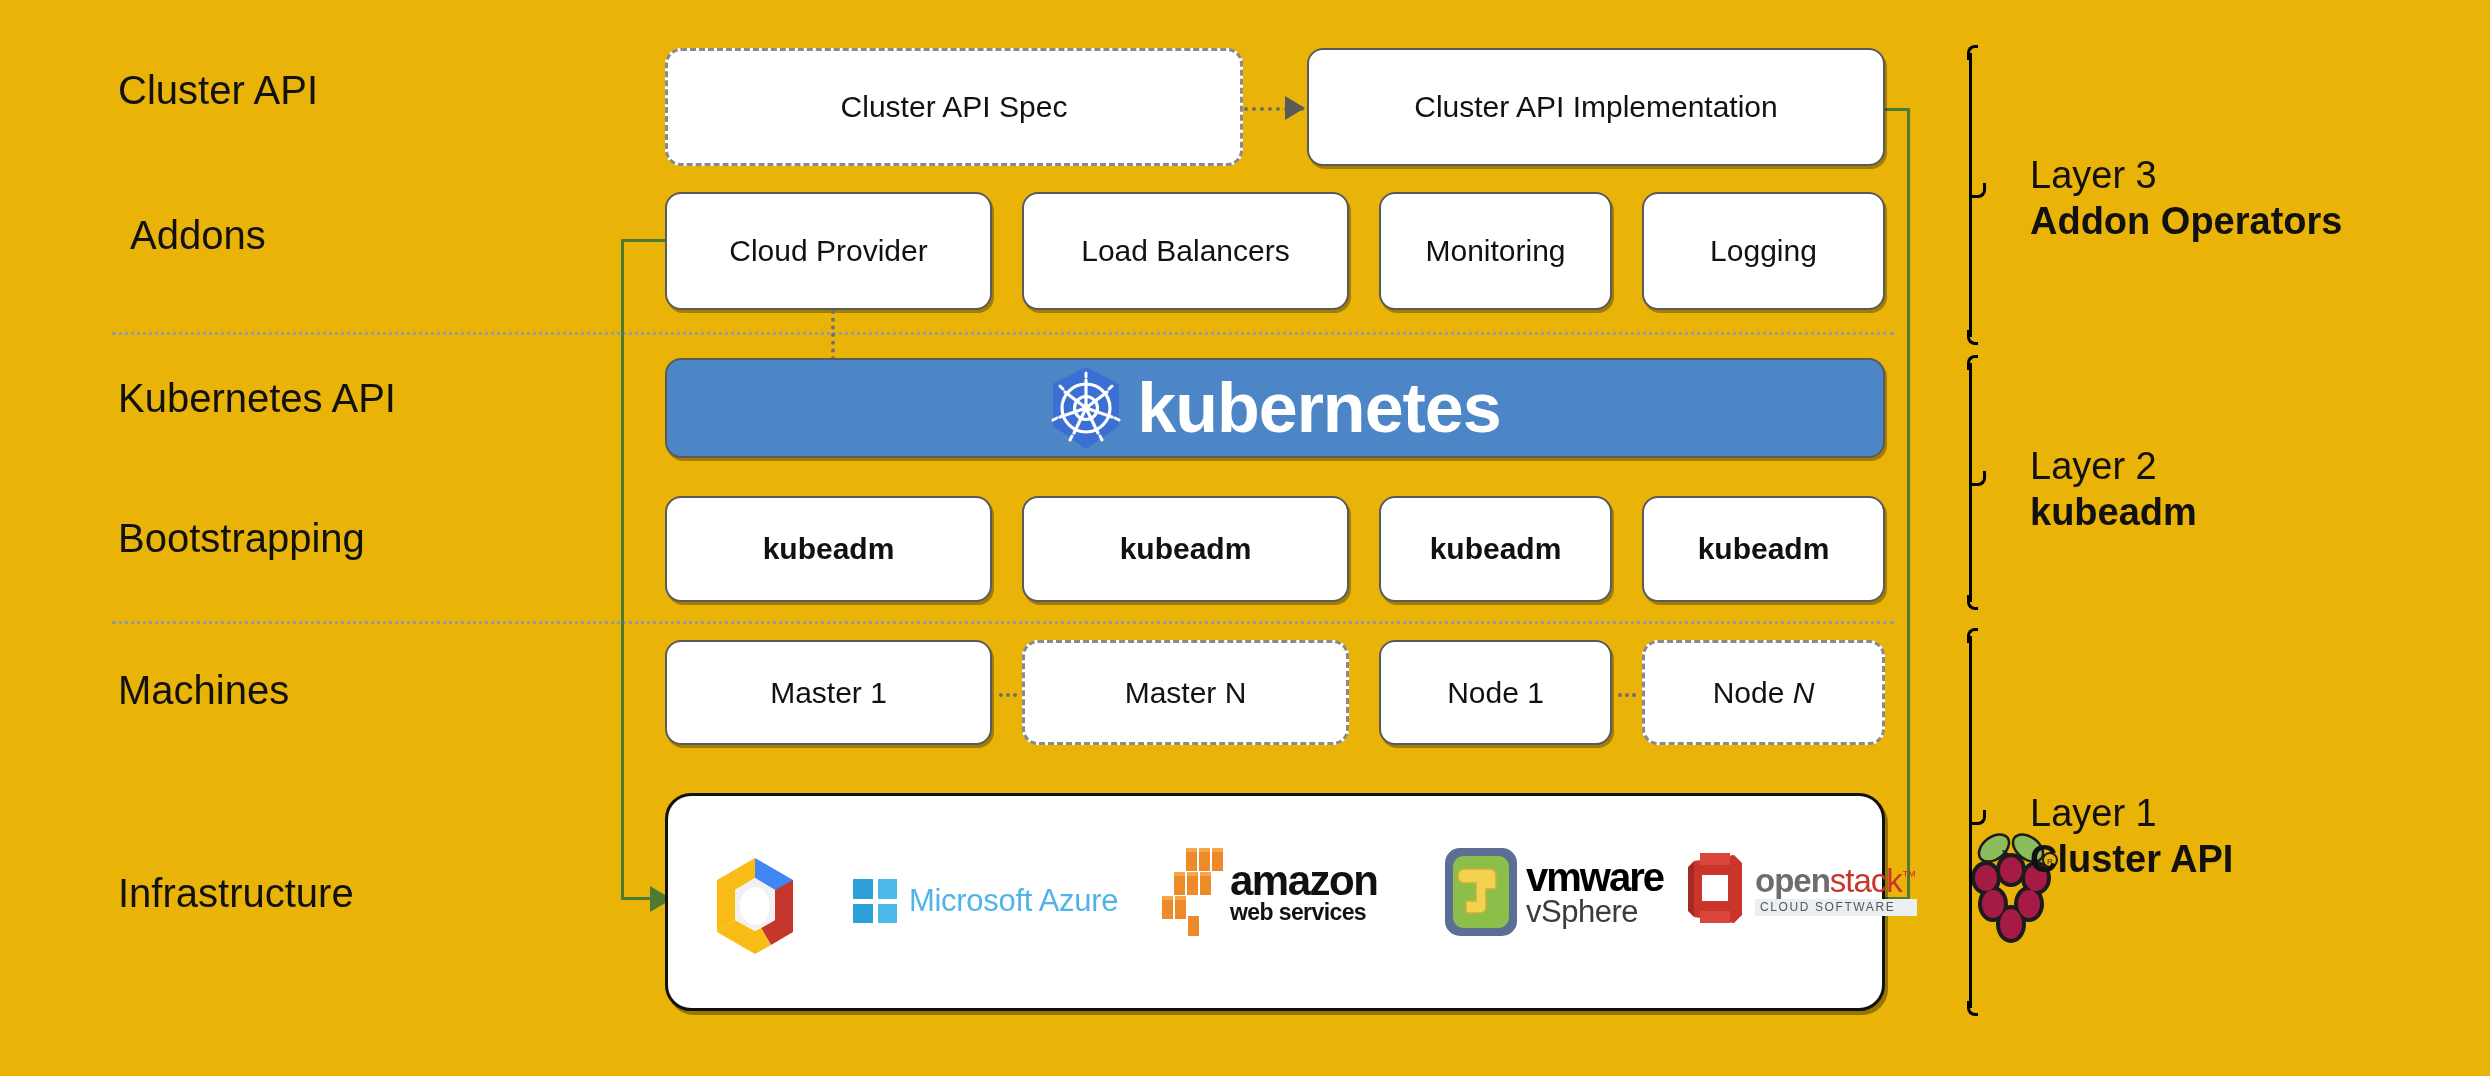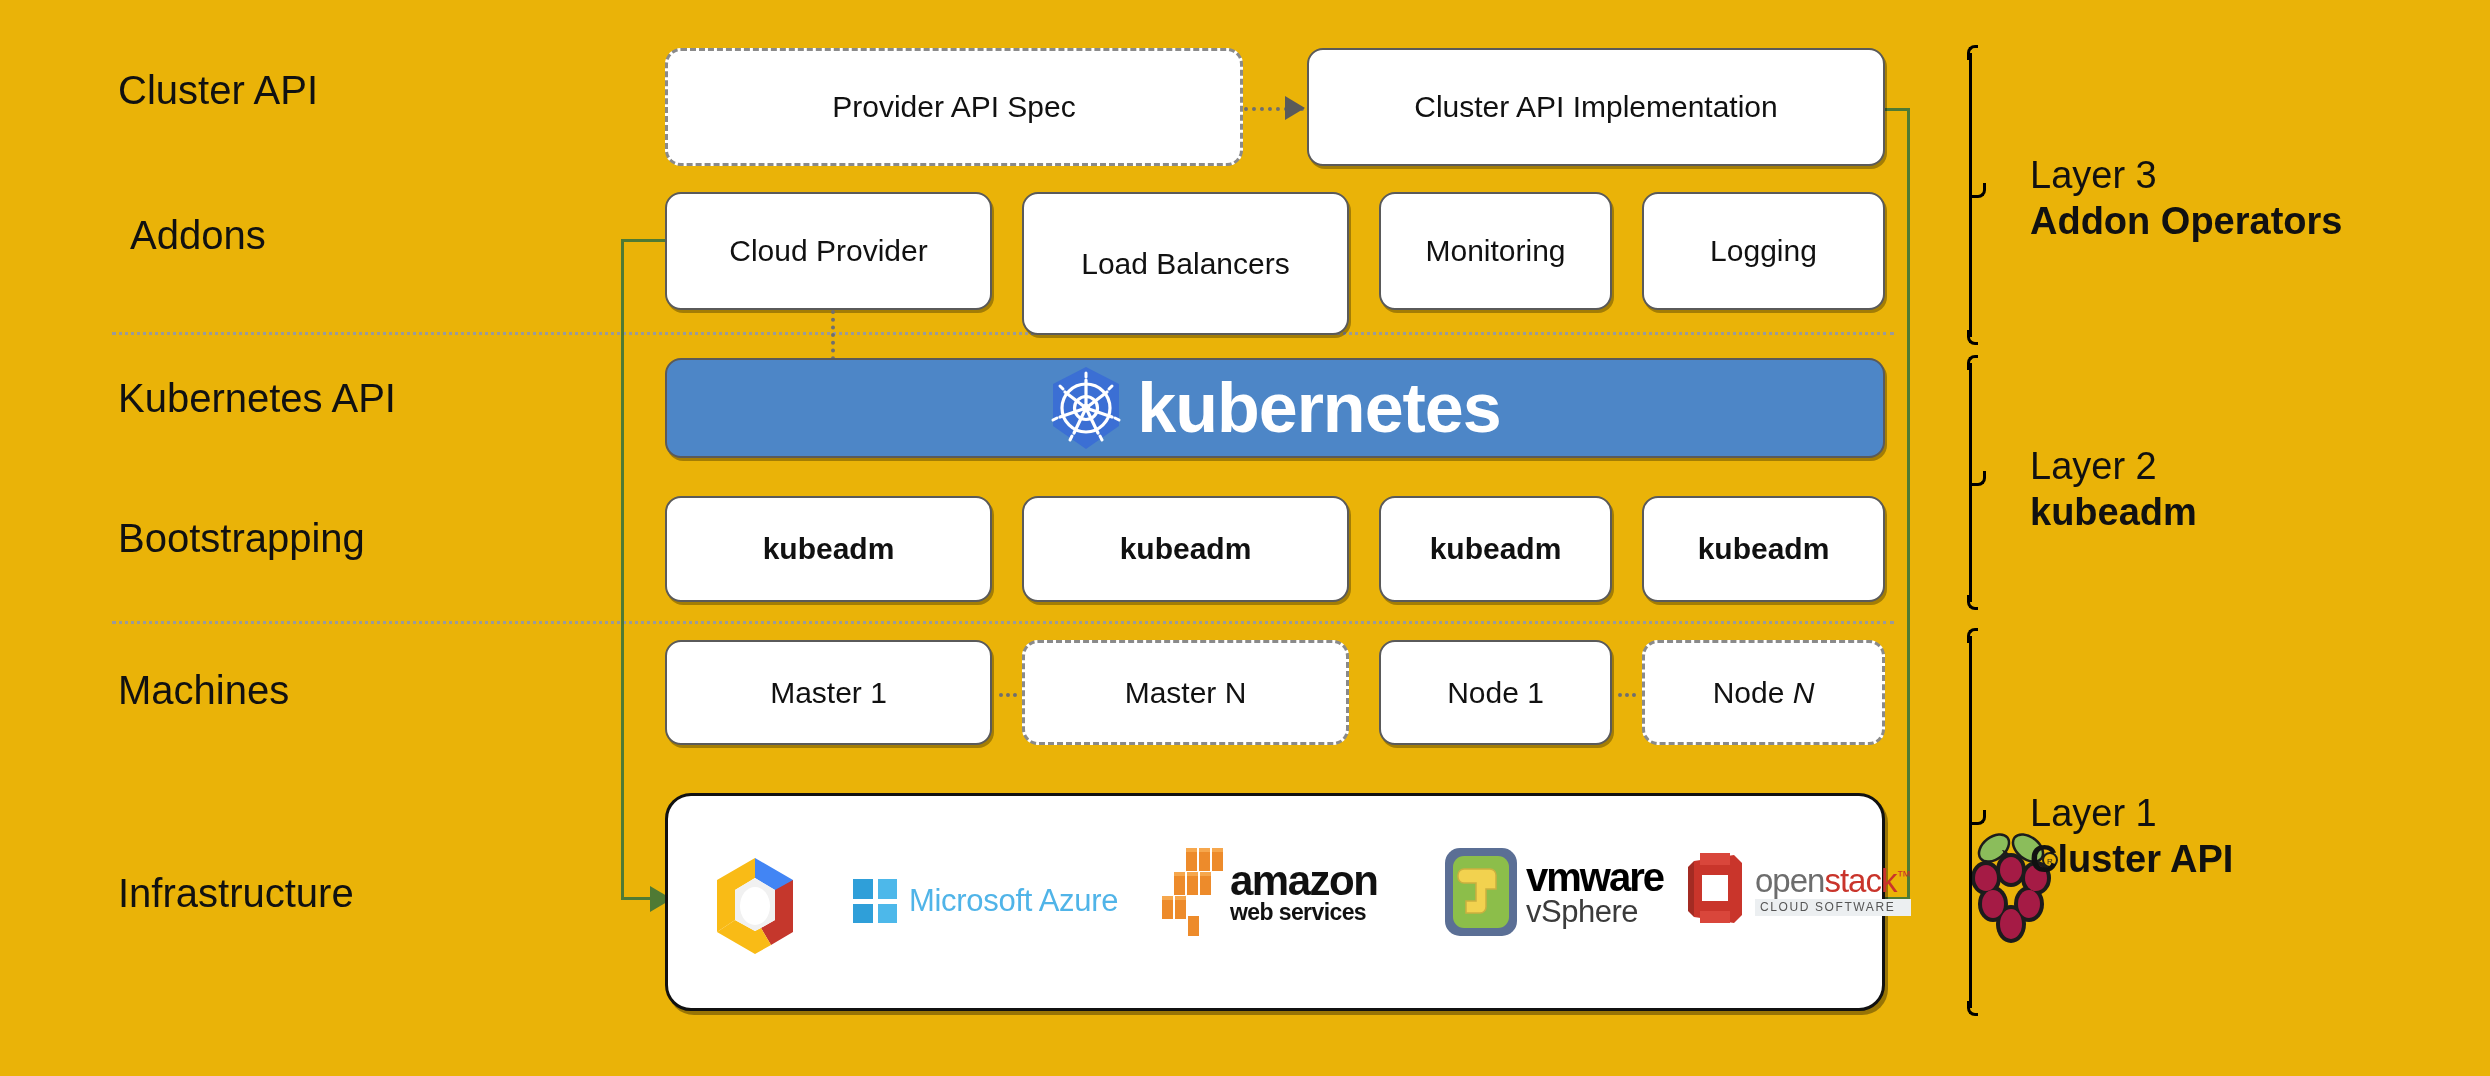--- a/index.html
+++ b/index.html
@@ -136,21 +136,21 @@
   .azure-tiles i:nth-child(3){ background:#2f9fd9; }
   .azure-tiles i:nth-child(4){ background:#4db8ea; }
   .azure-word{ color:#50b4e8; font-size:31px; margin-left:12px; letter-spacing:-.3px; }
 
   .aws-word{ color:#111; font-size:42px; font-weight:bold; line-height:.92; letter-spacing:-1.5px; }
   .aws-sub{ color:#111; font-size:23px; font-weight:bold; letter-spacing:-.6px; }
 
   .vm-word{ color:#000; font-size:40px; font-weight:bold; line-height:.95; letter-spacing:-2px;}
   .vm-sub{ color:#3b3b3b; font-size:31px; line-height:1; letter-spacing:-.5px;}
 
-  .os-open{ color:#6d6d6d; font-size:33px; font-weight:normal; letter-spacing:-1px; }
+  .os-open{ color:#6d6d6d; font-size:33px; font-weight:bold; letter-spacing:-1px; }
   .os-stack{ color:#c9342b; font-size:33px; font-weight:normal; letter-spacing:-1px; }
   .os-sub{ color:#555; font-size:12px; letter-spacing:1.6px; background:#eceff1;
            padding:2px 5px; display:inline-block; }
 </style>
 </head>
 <body>
 
 <div id="canvas">
 
   <div class="row-label" style="left:118px; top:70px;">Cluster API</div>
@@ -167,34 +167,34 @@
   <div class="gline v" style="left:621px;  top:239px; height:660px;"></div>
   <div class="gline h" style="left:621px;  top:897px; width:35px;"></div>
   <div class="garrow right" style="left:650px; top:886px;"></div>
 
   <div class="gline h" style="left:1860px; top:108px; width:50px;"></div>
   <div class="gline v" style="left:1907px; top:108px; height:791px;"></div>
   <div class="gline h" style="left:1860px; top:897px; width:50px;"></div>
   <div class="garrow left" style="left:1845px; top:886px;"></div>
 
   <div class="box dashed" style="left:665px; top:48px; width:578px; height:118px;">
-    <span>Provider API Spec</span>
+    <span>Cluster API Spec</span>
   </div>
 
   <div class="dot-h" style="left:1244px; top:107px; width:60px;"></div>
   <div class="dark-arrow-right" style="left:1285px; top:96px;"></div>
 
   <div class="box" style="left:1307px; top:48px; width:578px; height:118px;">
     <span>Cluster API Implementation</span>
   </div>
 
   <div class="box" style="left:665px; top:192px; width:327px; height:118px;">
     <span>Cloud Provider</span>
   </div>
-  <div class="box" style="left:1022px; top:192px; width:327px; height:143px;">
+  <div class="box" style="left:1022px; top:192px; width:327px; height:118px;">
     <span>Load Balancers</span>
   </div>
   <div class="box" style="left:1379px; top:192px; width:233px; height:118px;">
     <span>Monitoring</span>
   </div>
   <div class="box" style="left:1642px; top:192px; width:243px; height:118px;">
     <span>Logging</span>
   </div>
 
   <div class="dot-v" style="left:831px; top:310px; height:58px;"></div>

